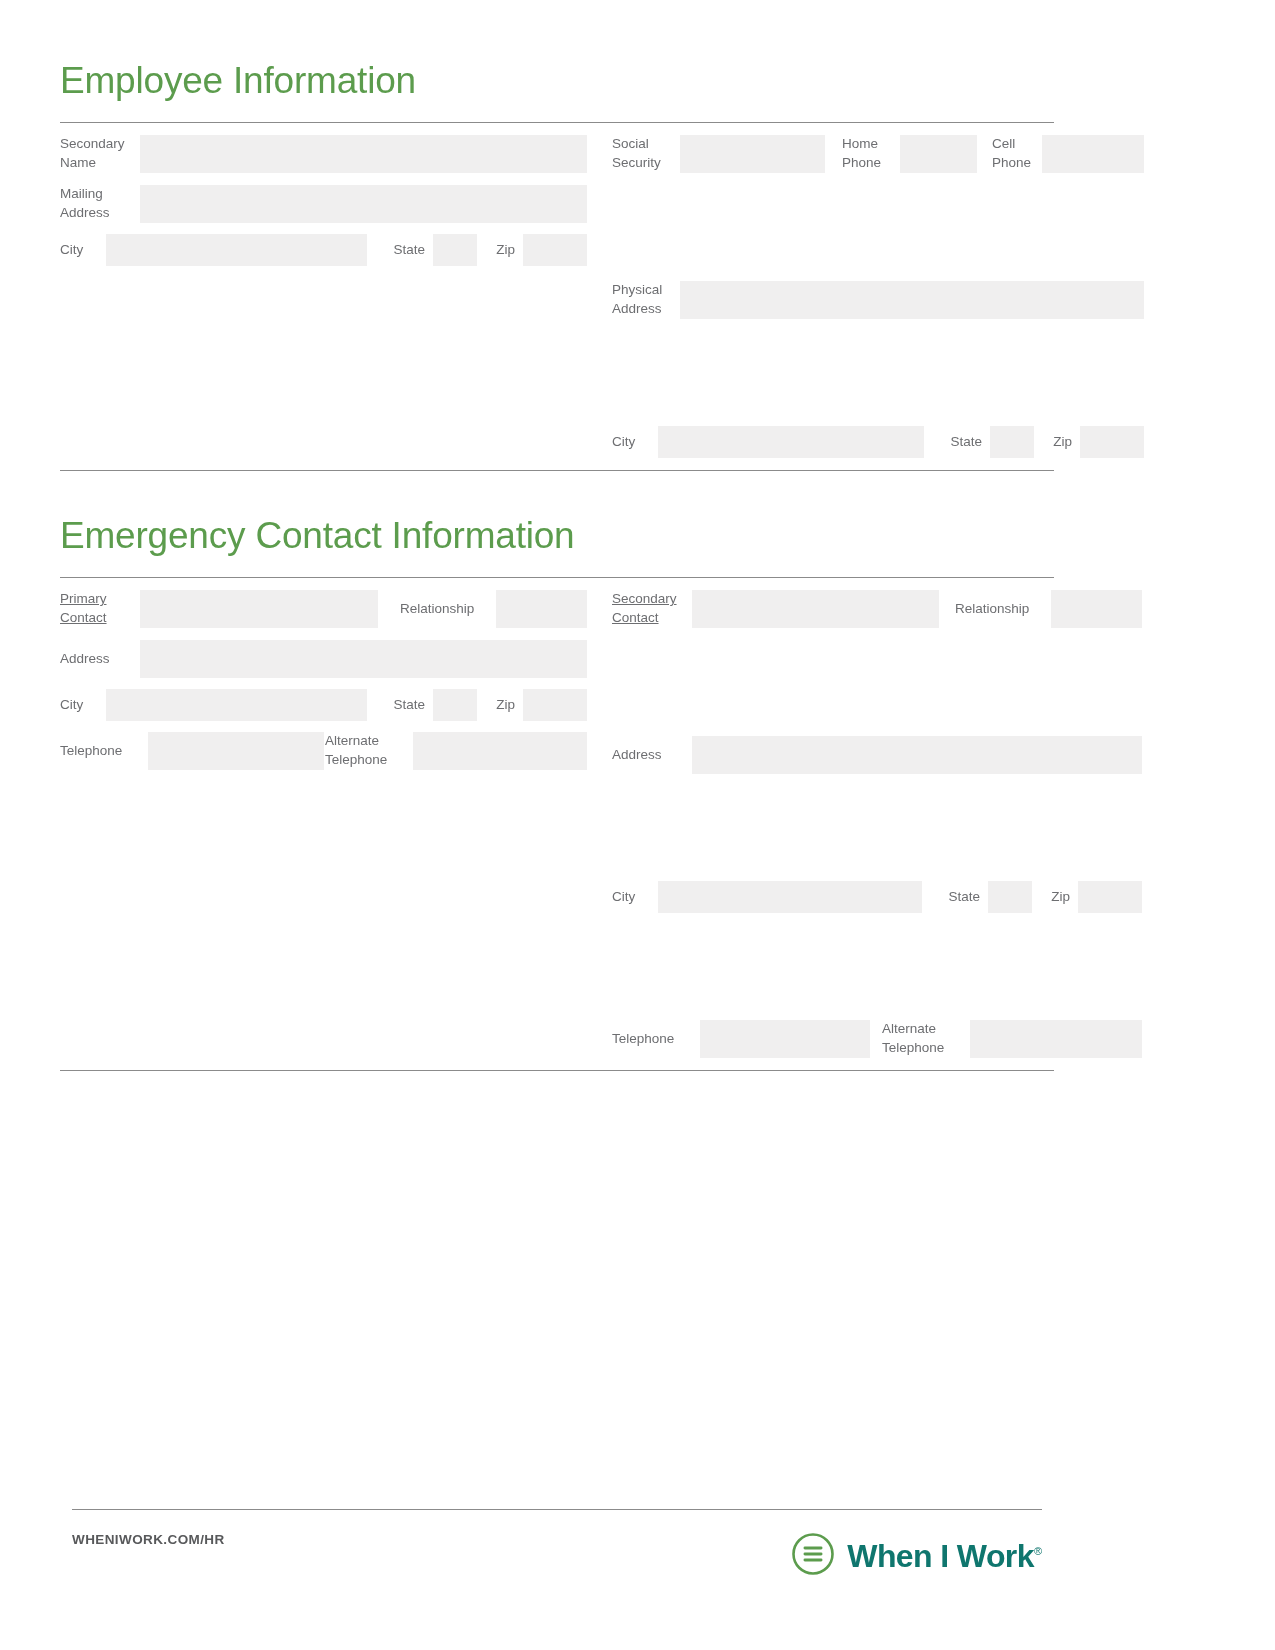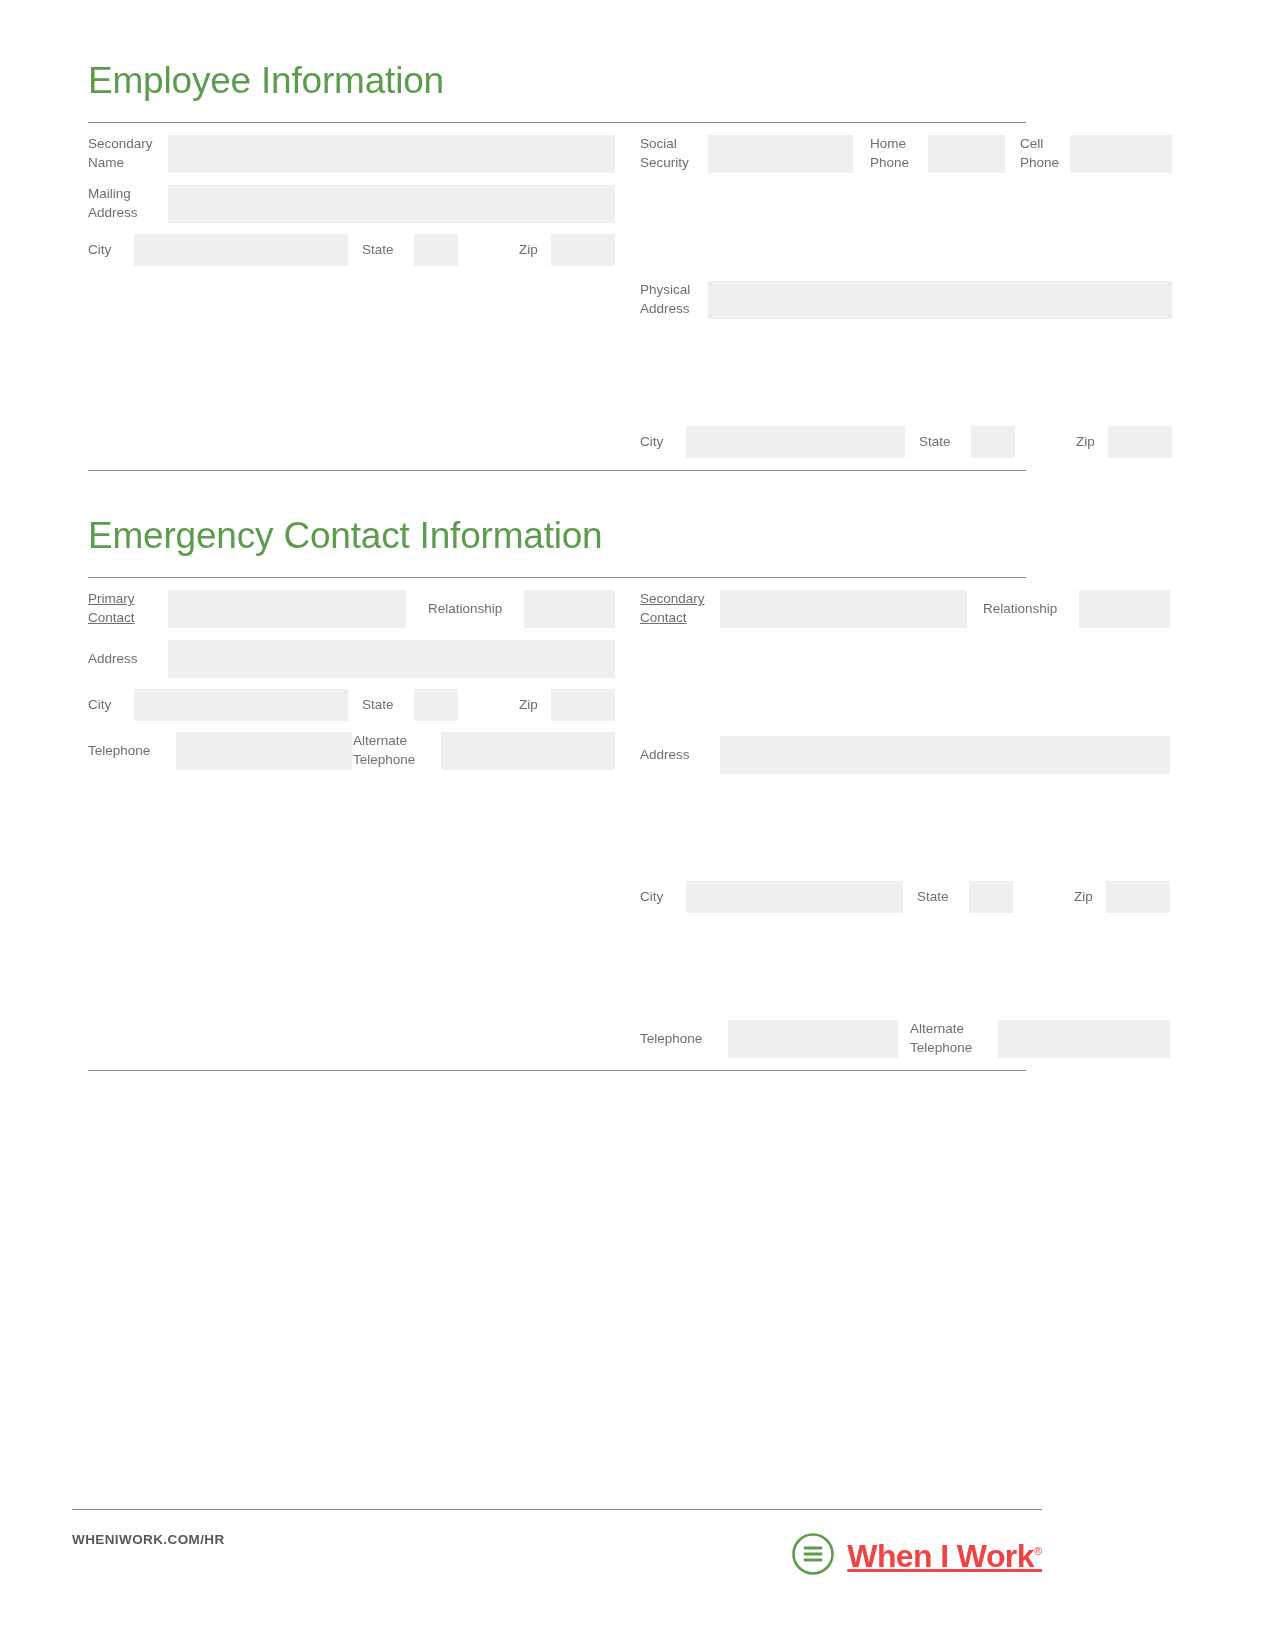--- a/index.html
+++ b/index.html
@@ -13,21 +13,21 @@
     font-family: "Liberation Sans", sans-serif;
     color: #58595b;
     -webkit-font-smoothing: antialiased;
   }
 
   .page {
     position: relative;
     width: 1114px;
     height: 1650px;
     box-sizing: border-box;
-    padding: 0 88px;
+    padding: 0 60px;
   }
 
   
   .section-title {
     color: #5c9c4d;
     font-size: 37px;
     font-weight: normal;
     letter-spacing: -0.2px;
     margin: 0;
     padding: 0;
@@ -106,39 +106,38 @@
   }
   .logo {
     display: flex;
     align-items: center;
     gap: 12px;
   }
   .logo-mark { display: block; }
   .logo-text {
     font-size: 32px;
     font-weight: bold;
-    color: #ef4444;
+    color: #0f766e;
     letter-spacing: -0.6px;
     line-height: 1;
     position: relative;
-    text-decoration: underline;
   }
   .logo-reg {
     font-size: 11px;
     vertical-align: super;
     font-weight: normal;
     letter-spacing: 0;
   }
 
   
   .w-emp-label   { width: 80px; }
   .w-mail-label  { width: 80px; }
   .w-city-label  { width: 46px; }
-  .w-state-label { width: 52px; text-align: left; }
-  .w-zip-label   { width: 32px; text-align: left; margin-left: 47px; }
+  .w-state-label { width: 52px; text-align: right; }
+  .w-zip-label   { width: 32px; text-align: right; }
 
   .w-ss-label    { width: 68px; }
   .w-hp-label    { width: 58px; }
   .w-cp-label    { width: 50px; }
   .w-phys-label  { width: 68px; }
   .w-city-r      { width: 46px; }
 
   .f-state { flex: 0 0 44px; }
   .f-zip   { flex: 0 0 64px; }
   .f-ss    { flex: 0 0 145px; }

